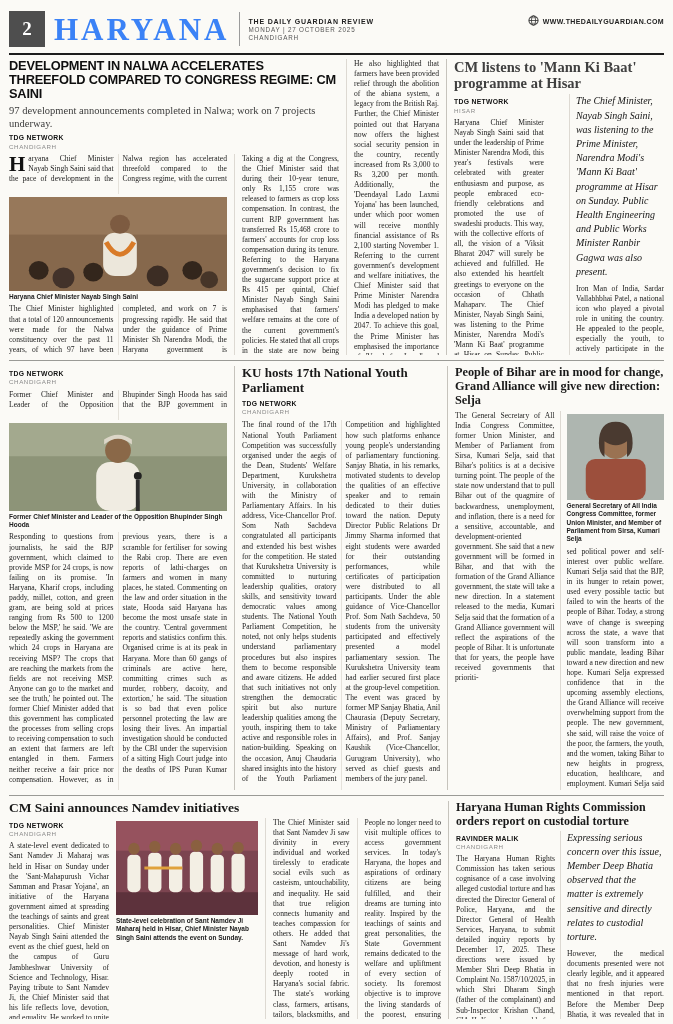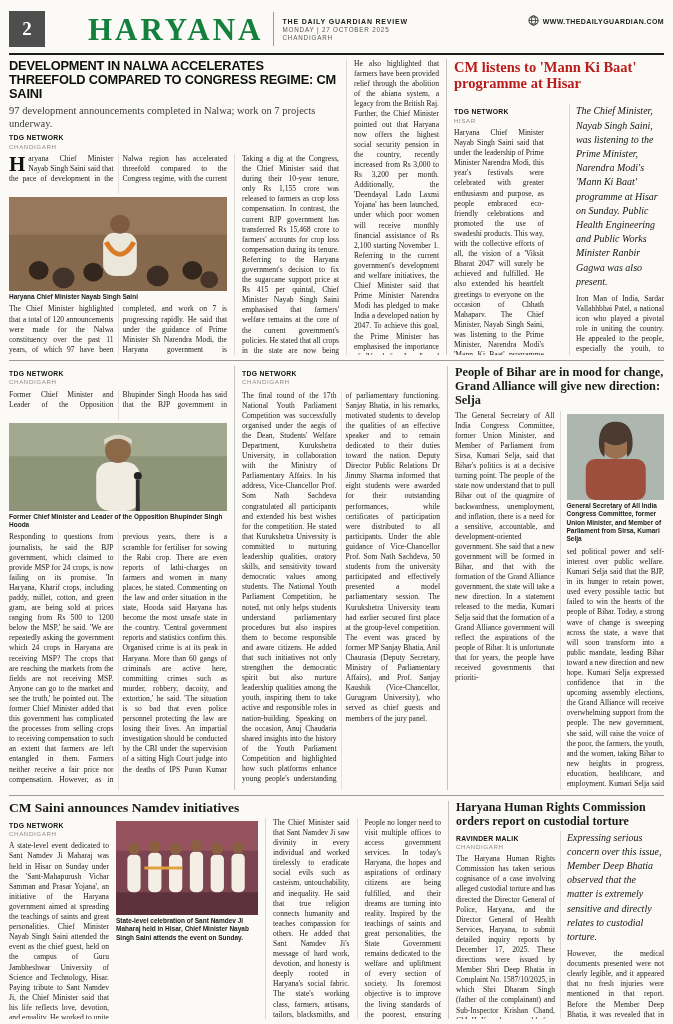--- a/index.html
+++ b/index.html
@@ -2,21 +2,21 @@
 <html><head>
 <meta charset="utf-8">
 <style>
   *{margin:0;padding:0;box-sizing:border-box;}
   body{width:673px;height:1024px;background:#e9e7e2;font-family:"Liberation Serif",serif;color:#1a1a1a;overflow:hidden;}
   .page{width:673px;height:1024px;background:#fbfaf6;padding:6px 9px 4px;overflow:hidden;}
 
   
   .masthead{display:flex;align-items:center;height:46px;gap:9px;}
   .pagenum{width:36px;height:36px;background:#4e4e4e;color:#fff;display:flex;align-items:center;justify-content:center;font:700 19px "Liberation Serif",serif;}
-  .brand{font:700 31px "Liberation Serif",serif;letter-spacing:3px;color:#15803d;line-height:1;margin-left:34px;}
+  .brand{font:700 31px "Liberation Serif",serif;letter-spacing:3px;color:#3b82f6;line-height:1;}
   .mast-div{width:1px;height:34px;background:#9b9b9b;}
   .mast-info{display:flex;flex-direction:column;gap:1px;font-family:"Liberation Sans",sans-serif;}
   .mi-1{font-size:7px;font-weight:700;letter-spacing:.8px;color:#222;}
   .mi-2{font-size:6.3px;letter-spacing:.8px;color:#555;}
   .mast-right{margin-left:auto;display:flex;align-items:center;gap:4px;align-self:flex-start;margin-top:6px;}
   .url{font:700 7px "Liberation Sans",sans-serif;letter-spacing:.4px;color:#222;}
   .rule-heavy{border-top:2px solid #1d1d1d;margin:1px 0 4px;}
   .hsep{border-top:1px solid #9a9a96;margin:5px 0;}
   .vsep{flex:0 0 1px;background:#c6c3bc;margin:0 7px;}
 
@@ -44,21 +44,21 @@
   .nalwa-content{flex:1;display:flex;overflow:hidden;}
   .nalwa-sub{flex:0 0 218px;display:flex;flex-direction:column;}
   .nalwa-top{flex:0 0 40px;height:40px;overflow:hidden;}
   .ph-nalwa{height:94px;}
   .nalwa-bottom{flex:1;overflow:hidden;}
   .ncol3,.ncol4{flex:1;border-left:1px solid #ddd9d2;margin-left:7px;padding-left:7px;overflow:hidden;}
   .dropcap::first-letter{float:left;font-size:21px;line-height:.82;padding:2px 3px 0 0;font-weight:700;color:#111;}
 
   
   .art-mkb{flex:1;display:flex;flex-direction:column;overflow:hidden;}
-  .hl-mkb{font:700 14.5px/1.12 "Liberation Serif",serif;color:#b91c1c;margin-bottom:13px;}
+  .hl-mkb{font:700 14.5px/1.12 "Liberation Serif",serif;color:#404040;margin-bottom:3px;}
   .mkb-cols{flex:1;display:flex;overflow:hidden;}
   .mkb-c1{width:50%;padding-right:5px;overflow:hidden;}
   .mkb-c2{width:50%;border-left:1px solid #ddd9d2;padding-left:6px;overflow:hidden;margin-left:20px;}
 
   
   .art-hooda{flex:0 0 218px;display:flex;flex-direction:column;overflow:hidden;}
   .hl-hooda{font:700 12.3px/1.13 "Liberation Serif",serif;}
   .hooda-top{flex:0 0 30px;height:30px;overflow:hidden;}
   .ph-hooda{height:88px;}
   .hooda-bottom{flex:1;overflow:hidden;}
@@ -210,20 +210,21 @@
             </svg>
         </div>
         <figcaption class="caption">Former Chief Minister and Leader of the Opposition Bhupinder Singh Hooda</figcaption>
       </figure>
       <p class="body-text cols2 hooda-bottom">Responding to questions from journalists, he said the BJP government, which claimed to provide MSP for 24 crops, is now failing on its promise. 'In Haryana, Kharif crops, including paddy, millet, cotton, and green gram, are being sold at prices ranging from Rs 500 to 1200 below the MSP,' he said. 'We are repeatedly asking the government which 24 crops in Haryana are receiving MSP? The crops that are reaching the markets from the fields are not receiving MSP. Anyone can go to the market and see the truth,' he pointed out. The former Chief Minister added that this government has complicated the processes from selling crops to receiving compensation to such an extent that farmers are left entangled in them. Farmers neither receive a fair price nor compensation. However, as in previous years, there is a scramble for fertiliser for sowing the Rabi crop. There are even reports of lathi-charges on farmers and women in many places, he stated. Commenting on the law and order situation in the state, Hooda said Haryana has become the most unsafe state in the country. 'Central government reports and statistics confirm this. Organised crime is at its peak in Haryana. More than 60 gangs of criminals are active here, committing crimes such as murder, robbery, dacoity, and extortion,' he said. 'The situation is so bad that even police personnel protecting the law are losing their lives. An impartial investigation should be conducted by the CBI under the supervision of a sitting High Court judge into the deaths of IPS Puran Kumar and Sandeep Lathar,' he demanded.</p>
     </article>
 
     <div class="vsep"></div>
 
     <article class="art-ku">
+      <h2 class="hl-ku">KU hosts 17th National Youth Parliament</h2>
       <div class="byline">
         <span class="net">TDG NETWORK</span>
         <span class="city">CHANDIGARH</span>
       </div>
       <p class="body-text cols2 ku-body">The final round of the 17th National Youth Parliament Competition was successfully organised under the aegis of the Dean, Students' Welfare Department, Kurukshetra University, in collaboration with the Ministry of Parliamentary Affairs. In his address, Vice-Chancellor Prof. Som Nath Sachdeva congratulated all participants and extended his best wishes for the competition. He stated that Kurukshetra University is committed to nurturing leadership qualities, oratory skills, and sensitivity toward democratic values among students. The National Youth Parliament Competition, he noted, not only helps students understand parliamentary procedures but also inspires them to become responsible and aware citizens. He added that such initiatives not only strengthen the democratic spirit but also nurture leadership qualities among the youth, inspiring them to take active and responsible roles in nation-building. Speaking on the occasion, Anuj Chaudaria shared insights into the history of the Youth Parliament Competition and highlighted how such platforms enhance young people's understanding of parliamentary functioning. Sanjay Bhatia, in his remarks, motivated students to develop the qualities of an effective speaker and to remain dedicated to their duties toward the nation. Deputy Director Public Relations Dr Jimmy Sharma informed that eight students were awarded for their outstanding performances, while certificates of participation were distributed to all participants. Under the able guidance of Vice-Chancellor Prof. Som Nath Sachdeva, 50 students from the university participated and effectively presented a model parliamentary session. The Kurukshetra University team had earlier secured first place at the group-level competition. The event was graced by former MP Sanjay Bhatia, Anil Chaurasia (Deputy Secretary, Ministry of Parliamentary Affairs), and Prof. Sanjay Kaushik (Vice-Chancellor, Gurugram University), who served as chief guests and members of the jury panel.</p>
     </article>
 
     <div class="vsep"></div>
 
     <article class="art-selja">

